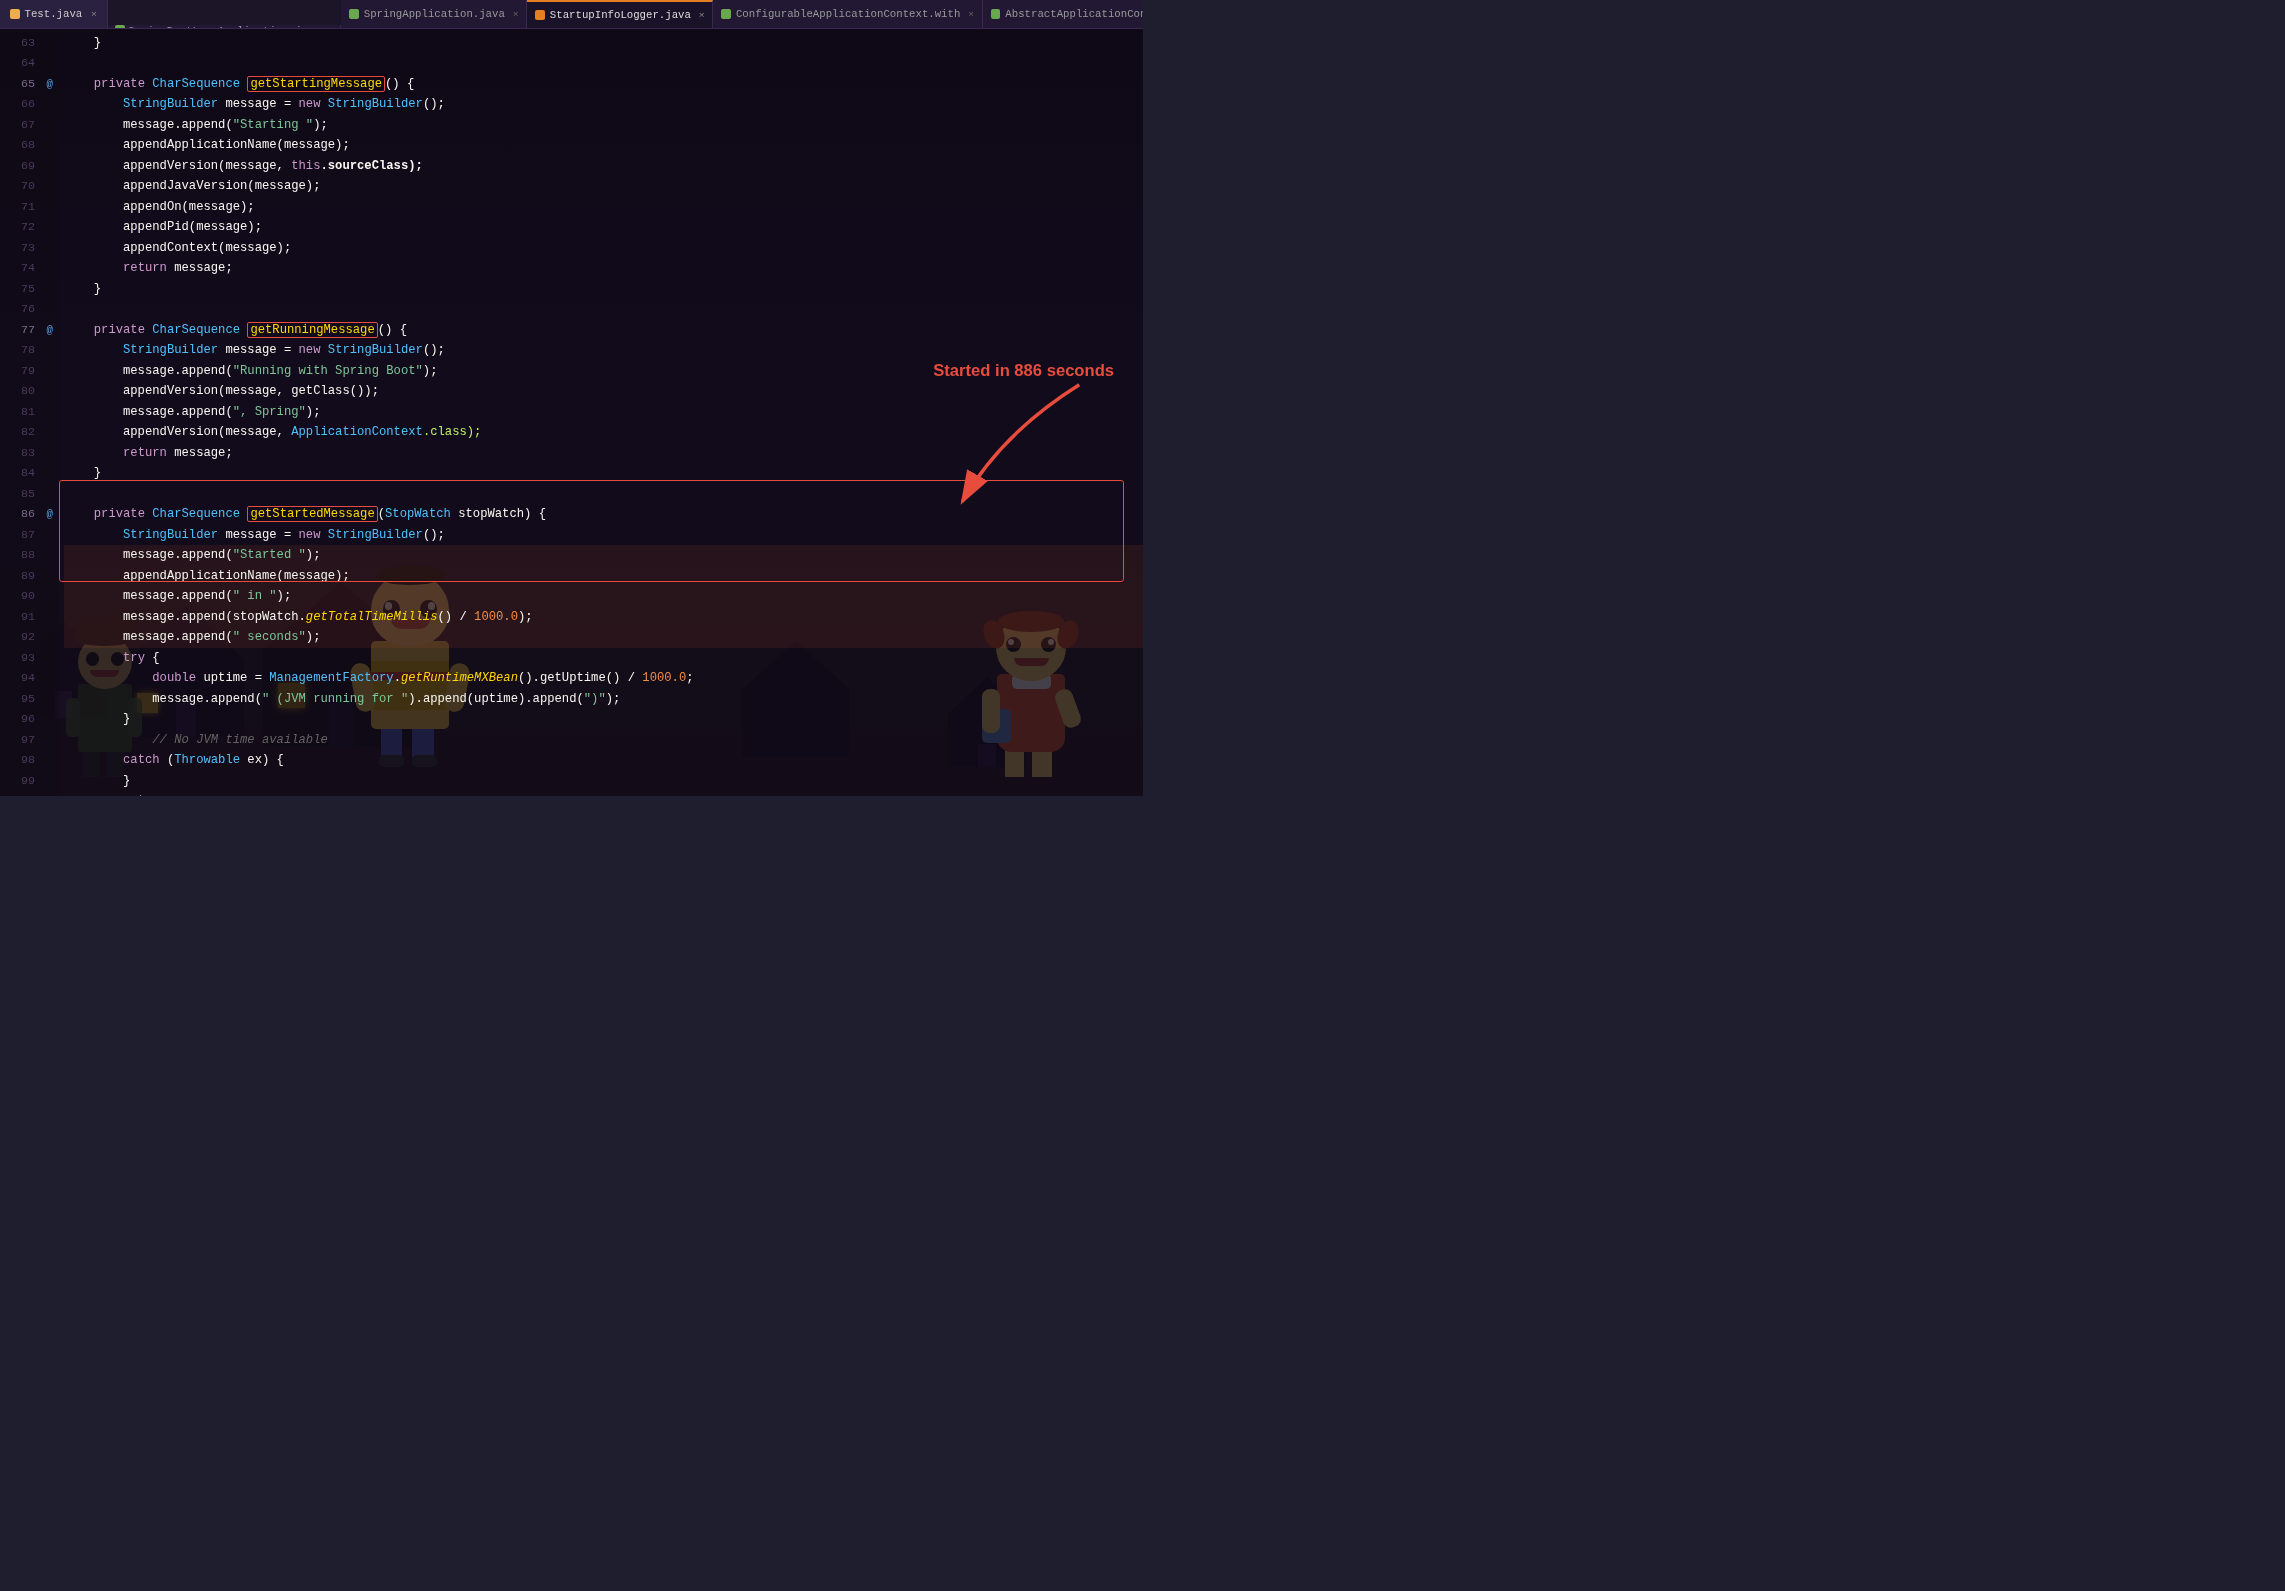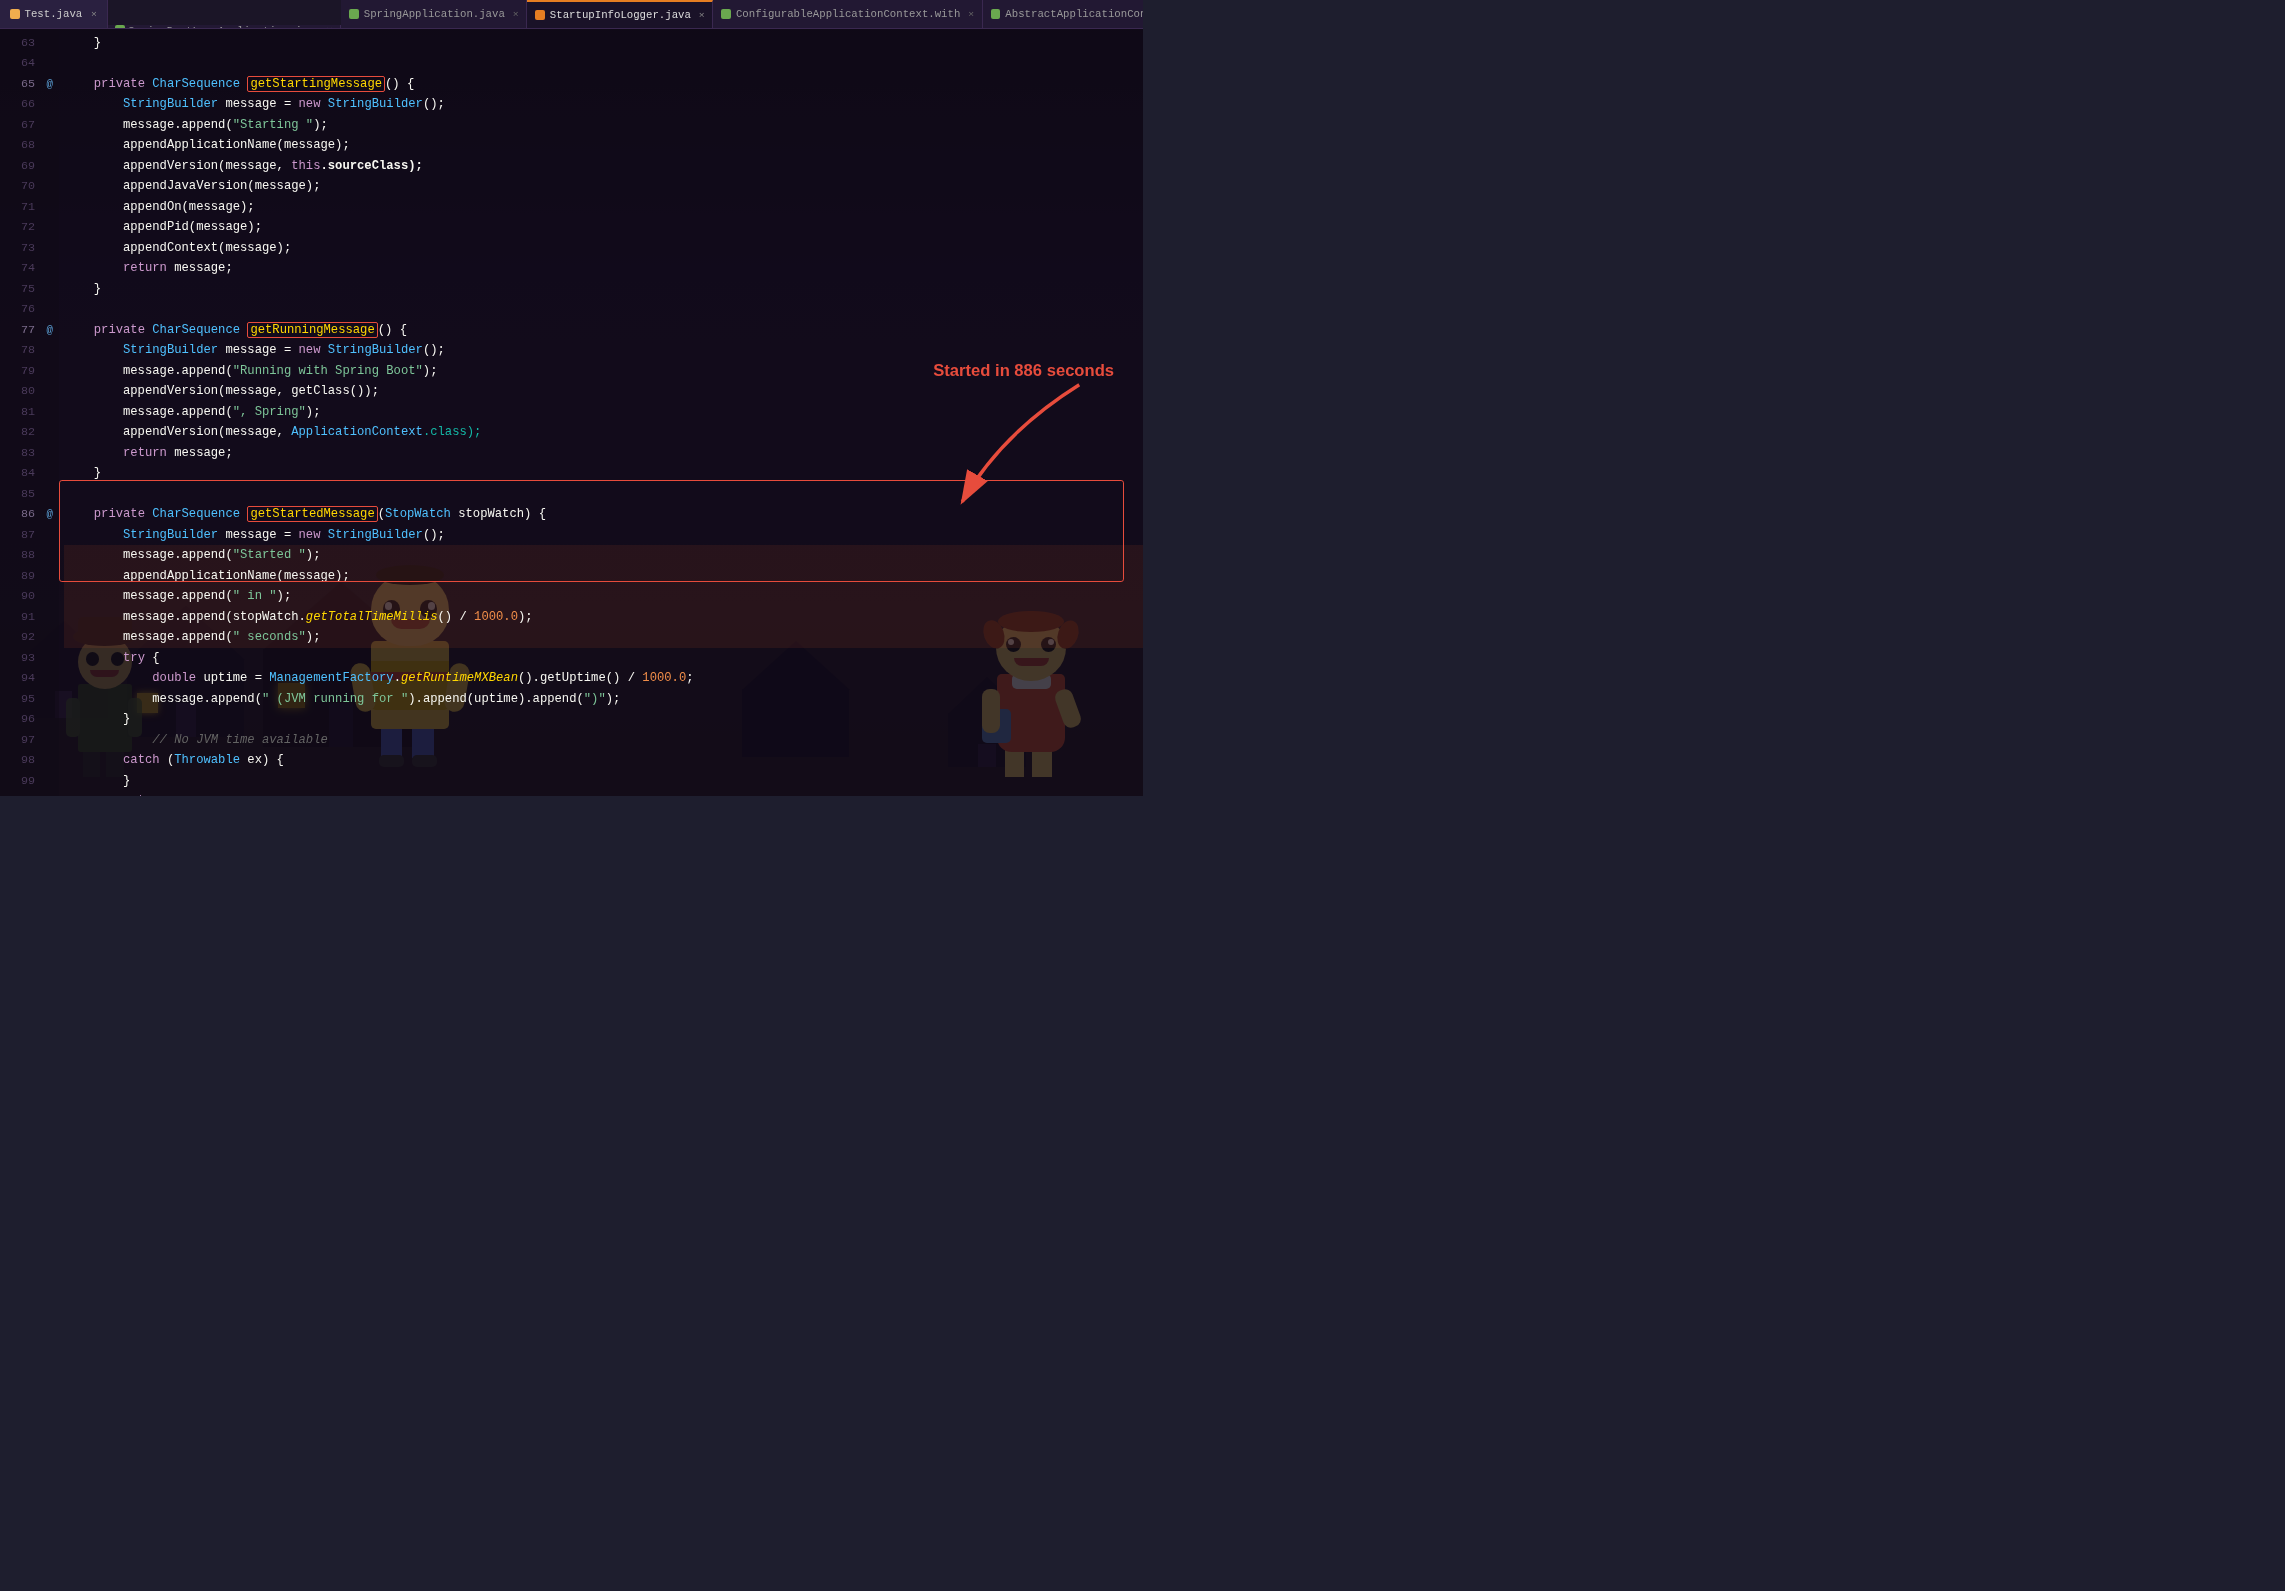--- a/index.html
+++ b/index.html
@@ -299,21 +299,21 @@
       <div style="height:20.5px;white-space:pre;"><span style="color:#f8f8f2;">    </span><span style="color:#cc99cd;">private</span><span style="color:#f8f8f2;"> </span><span style="color:#4fc1ff;">CharSequence</span><span style="color:#f8f8f2;"> </span><span style="color:#ffd700;border:1.5px solid #e74c3c;border-radius:2px;padding:0 2px;">getRunningMessage</span><span style="color:#f8f8f2;">() {</span></div>
 
       <div style="height:20.5px;white-space:pre;"><span style="color:#f8f8f2;">        </span><span style="color:#4fc1ff;">StringBuilder</span><span style="color:#f8f8f2;"> message = </span><span style="color:#cc99cd;">new</span><span style="color:#f8f8f2;"> </span><span style="color:#4fc1ff;">StringBuilder</span><span style="color:#f8f8f2;">();</span></div>
 
       <div style="height:20.5px;white-space:pre;"><span style="color:#f8f8f2;">        message.append(</span><span style="color:#7ec699;">"Running with Spring Boot"</span><span style="color:#f8f8f2;">);</span></div>
 
       <div style="height:20.5px;white-space:pre;"><span style="color:#f8f8f2;">        appendVersion(message, getClass());</span></div>
 
       <div style="height:20.5px;white-space:pre;"><span style="color:#f8f8f2;">        message.append(</span><span style="color:#7ec699;">", Spring"</span><span style="color:#f8f8f2;">);</span></div>
 
-      <div style="height:20.5px;white-space:pre;"><span style="color:#f8f8f2;">        appendVersion(message, </span><span style="color:#4fc1ff;">ApplicationContext</span><span style="color:#14b8a6;">.class);</span></div>
+      <div style="height:20.5px;white-space:pre;"><span style="color:#f8f8f2;">        appendVersion(message, </span><span style="color:#4fc1ff;">ApplicationContext</span><span style="color:#bef264;">.class);</span></div>
 
       <div style="height:20.5px;white-space:pre;"><span style="color:#f8f8f2;">        </span><span style="color:#cc99cd;">return</span><span style="color:#f8f8f2;"> message;</span></div>
 
       <div style="height:20.5px;white-space:pre;"><span style="color:#f8f8f2;">    }</span></div>
 
       <div style="height:20.5px;white-space:pre;"> </div>
 
       <div style="height:20.5px;white-space:pre;"><span style="color:#f8f8f2;">    </span><span style="color:#cc99cd;">private</span><span style="color:#f8f8f2;"> </span><span style="color:#4fc1ff;">CharSequence</span><span style="color:#f8f8f2;"> </span><span style="color:#ffd700;border:1.5px solid #e74c3c;border-radius:2px;padding:0 2px;">getStartedMessage</span><span style="color:#f8f8f2;">(</span><span style="color:#4fc1ff;">StopWatch</span><span style="color:#f8f8f2;"> stopWatch) {</span></div>
 
       <div style="height:20.5px;white-space:pre;"><span style="color:#f8f8f2;">        </span><span style="color:#4fc1ff;">StringBuilder</span><span style="color:#f8f8f2;"> message = </span><span style="color:#cc99cd;">new</span><span style="color:#f8f8f2;"> </span><span style="color:#4fc1ff;">StringBuilder</span><span style="color:#f8f8f2;">();</span></div>

